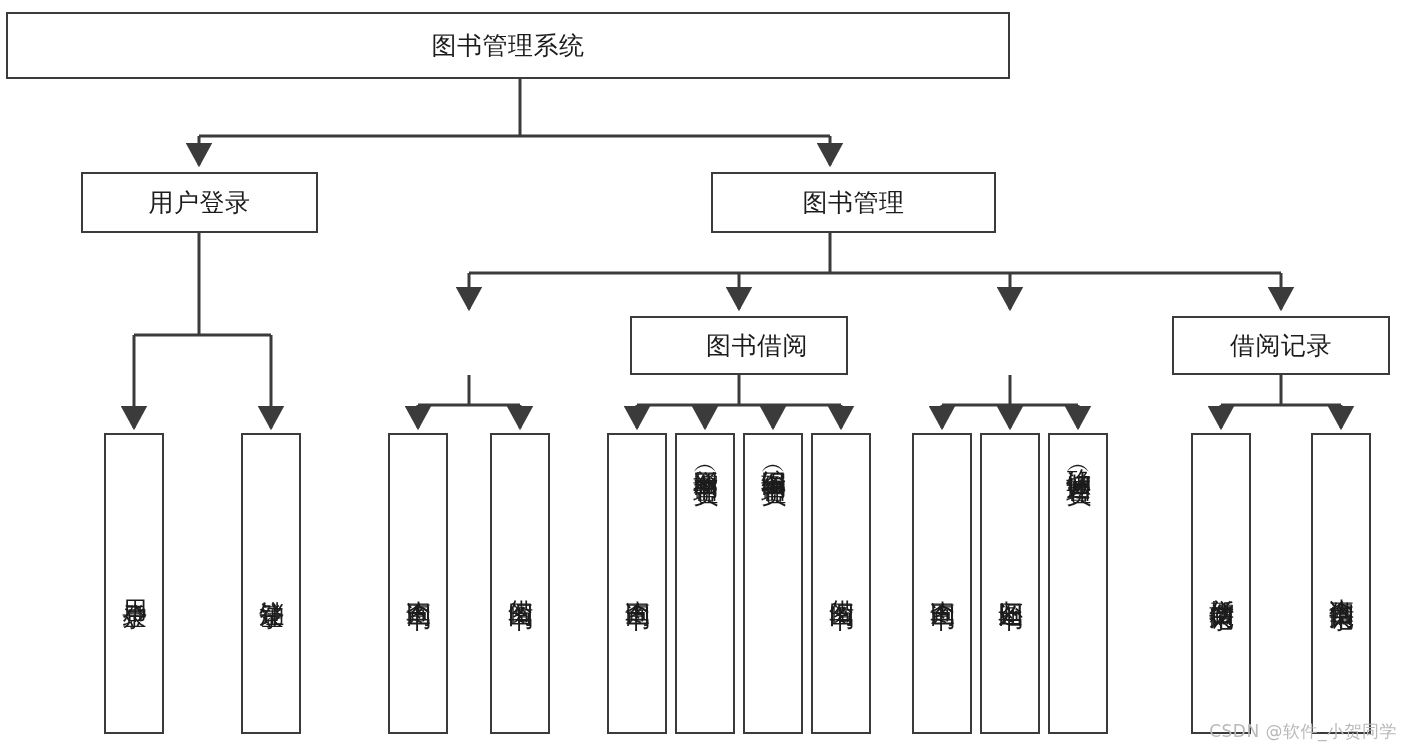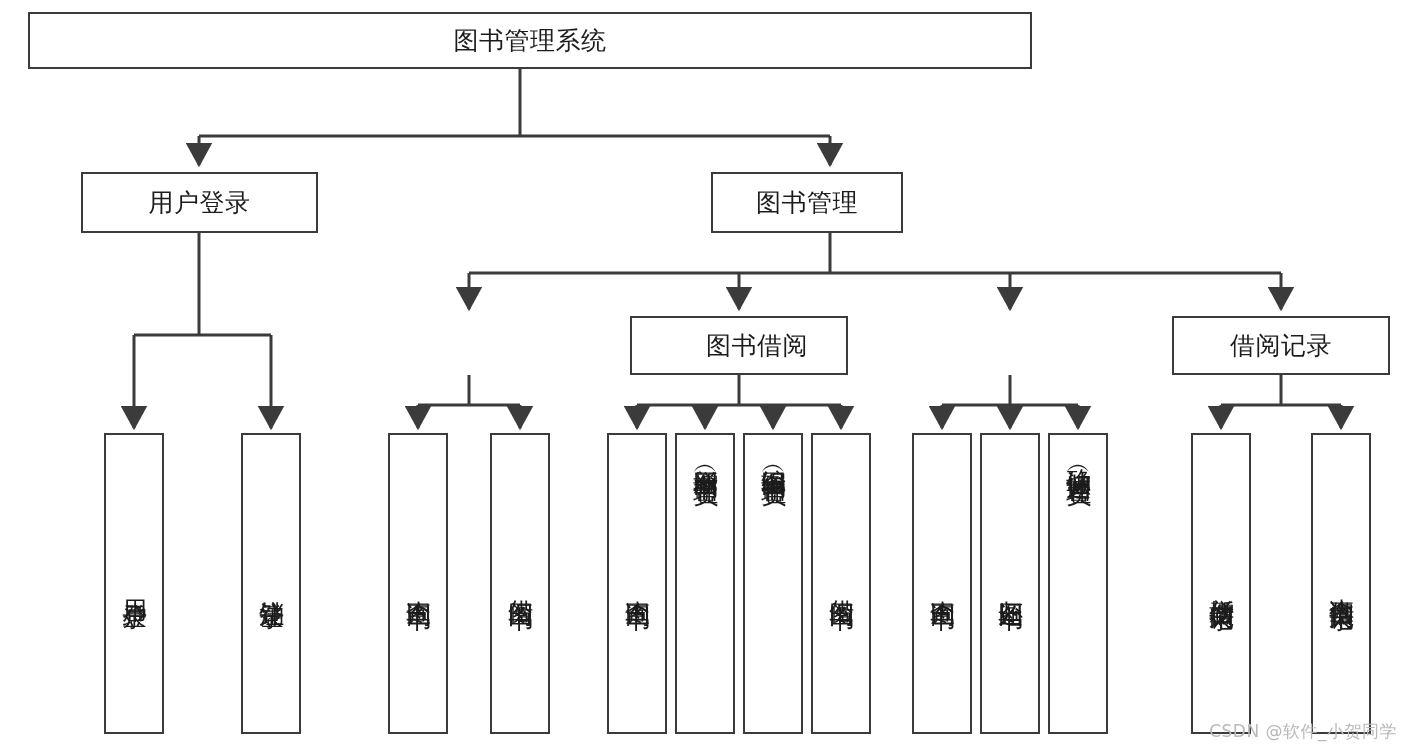--- a/index.html
+++ b/index.html
@@ -127,29 +127,29 @@
       <path d="M 1010 405 L 1010 428" marker-end="url(#arrow)"></path>
       <path d="M 1078 405 L 1078 428" marker-end="url(#arrow)"></path>
 
       <path d="M 1281 375 L 1281 405"></path>
       <path d="M 1221 405 L 1341 405"></path>
       <path d="M 1221 405 L 1221 428" marker-end="url(#arrow)"></path>
       <path d="M 1341 405 L 1341 428" marker-end="url(#arrow)"></path>
     </g>
   </svg>
 
-  <div class="node horiz root" style="left:28px; top:12px; width:1004px; height:57px;">
+  <div class="node horiz root" style="left:6px; top:12px; width:1004px; height:67px;">
     <span class="label">图书管理系统</span>
   </div>
 
   <div class="node horiz" style="left:81px; top:172px; width:237px; height:61px;">
     <span class="label">用户登录</span>
   </div>
 
-  <div class="node horiz" style="left:711px; top:172px; width:192px; height:61px;">
+  <div class="node horiz" style="left:711px; top:172px; width:285px; height:61px;">
     <span class="label">图书管理</span>
   </div>
 
 
   <div class="node horiz" style="left:630px; top:316px; width:218px; height:59px;padding-left:36px;">
     <span class="label">图书借阅</span>
   </div>
 
 
   <div class="node horiz" style="left:1172px; top:316px; width:218px; height:59px;">

